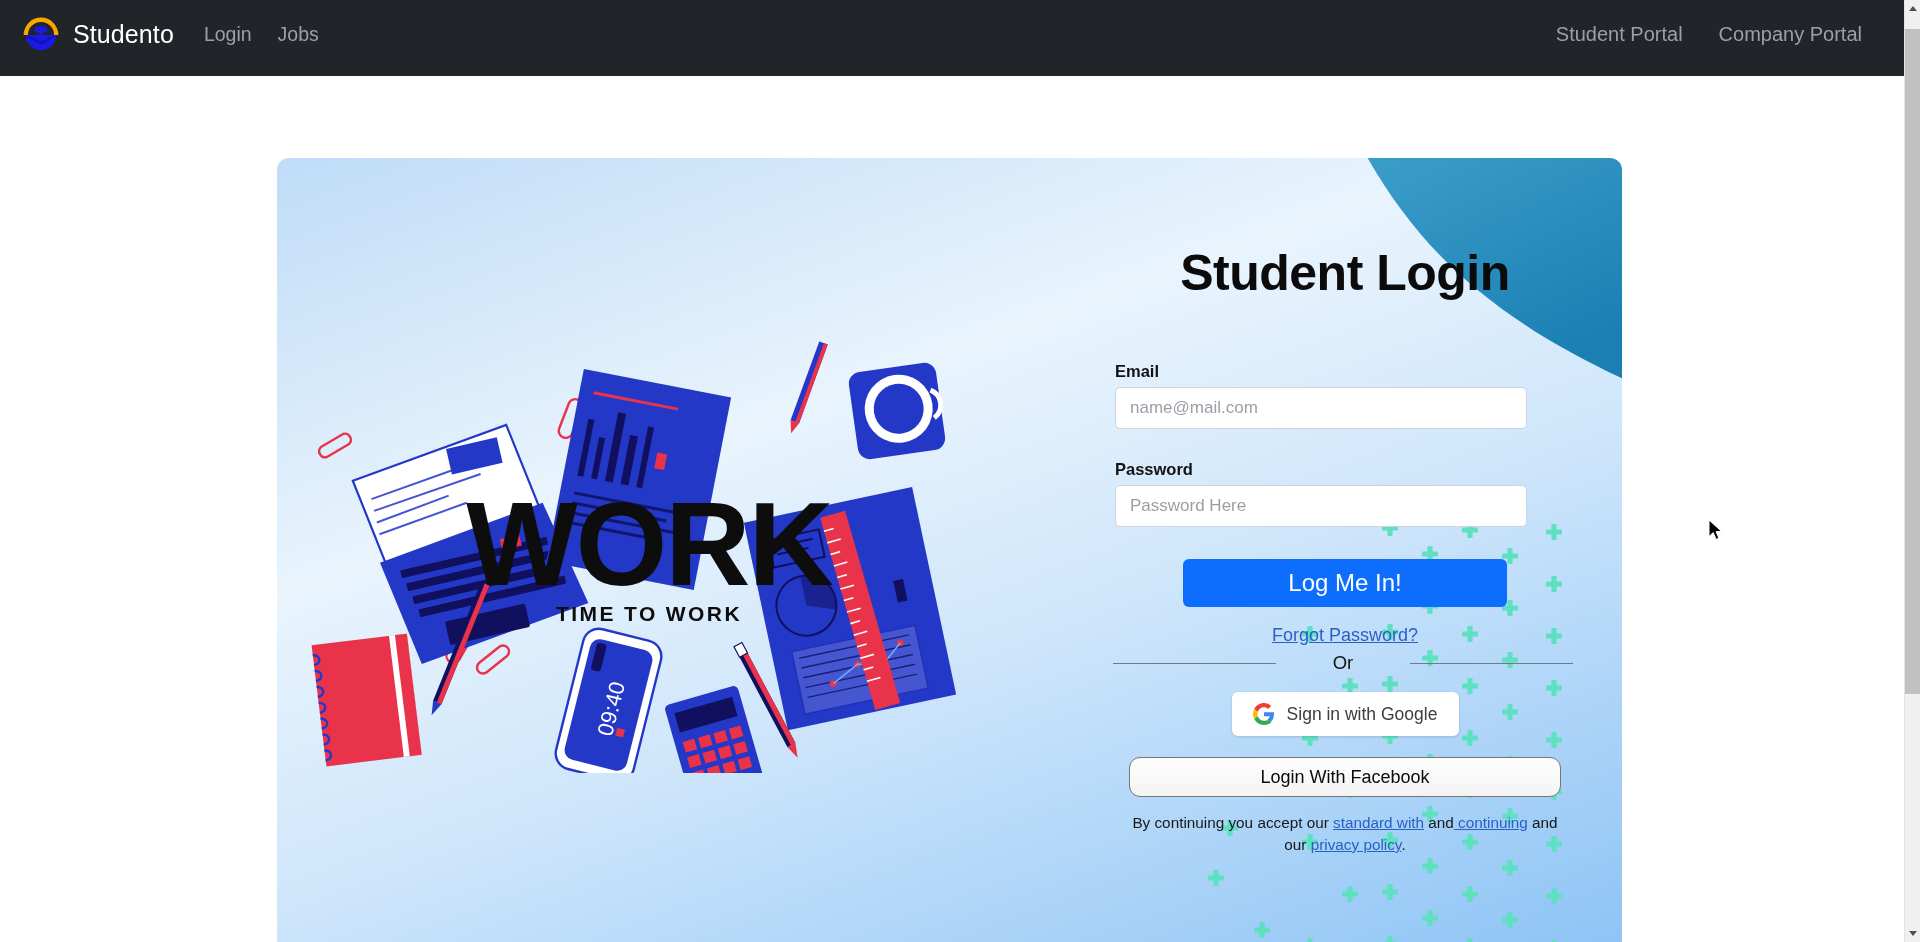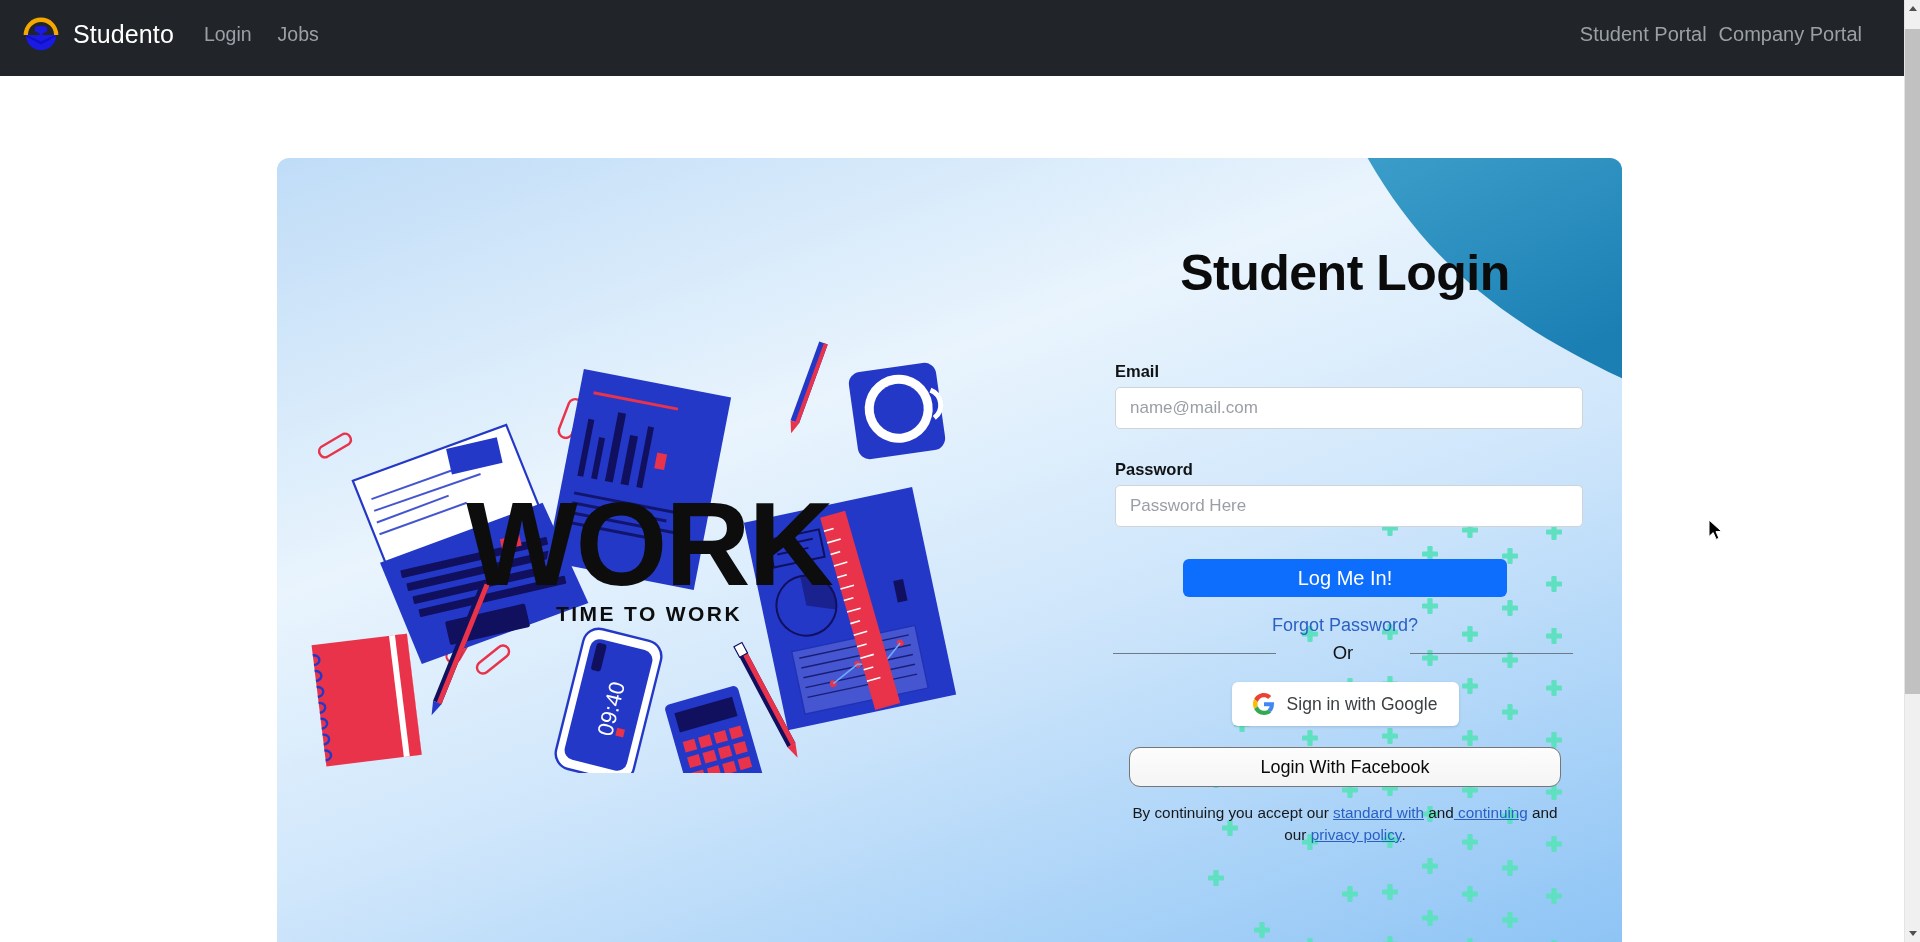--- a/index.html
+++ b/index.html
@@ -48,21 +48,21 @@
   .nav-link {
     color: #9aa0a6;
     font-size: 19.5px;
     text-decoration: none;
     white-space: nowrap;
     cursor: pointer;
   }
   .nav-right {
     margin-left: auto;
     display: flex;
-    gap: 12px;
+    gap: 36px;
     padding-right: 18px;
   }
   .nav-right .nav-link { font-size: 20px; }
 
   
   #page {
     position: absolute;
     top: 76px; left: 0;
     width: 1904px;
     height: 866px;
@@ -121,56 +121,57 @@
   .field-group { margin-top: 0; }
   .field-label {
     display: block;
     font-size: 16.5px;
     font-weight: bold;
     color: #111214;
     margin-bottom: 6px;
   }
   .text-input {
     display: block;
-    width: 468px;
+    width: 412px;
     height: 42px;
     border: 1px solid #ced4da;
     border-radius: 5px;
     background: #ffffff;
     padding: 0 14px;
     font-size: 17px;
     font-family: "Liberation Sans", sans-serif;
     color: #8b5cf6;
     outline: none;
   }
   .text-input::placeholder { color: #9a9fa5; }
 
   #email-group { margin-top: 60px; }
   #password-group { margin-top: 31px; }
 
   #login-submit {
     display: block;
     width: 324px;
-    height: 38px;
+    height: 48px;
     margin: 32px auto 2px auto;
     background: #0d6efd;
     border: none;
     border-radius: 6px;
     color: #ffffff;
-    font-size: 20px;
+    font-size: 24px;
     font-family: "Liberation Sans", sans-serif;
     cursor: pointer;
   }
 
   #forgot-password {
     display: block;
     text-align: center;
     margin-top: 18px;
     font-size: 18px;
     color: #2a5fc4;
+    text-decoration: underline;
     cursor: pointer;
   }
 
   #or-row {
     display: flex;
     align-items: center;
     margin-top: 6px;
     width: 460px;
     margin-left: -2px;
     gap: 43px;

